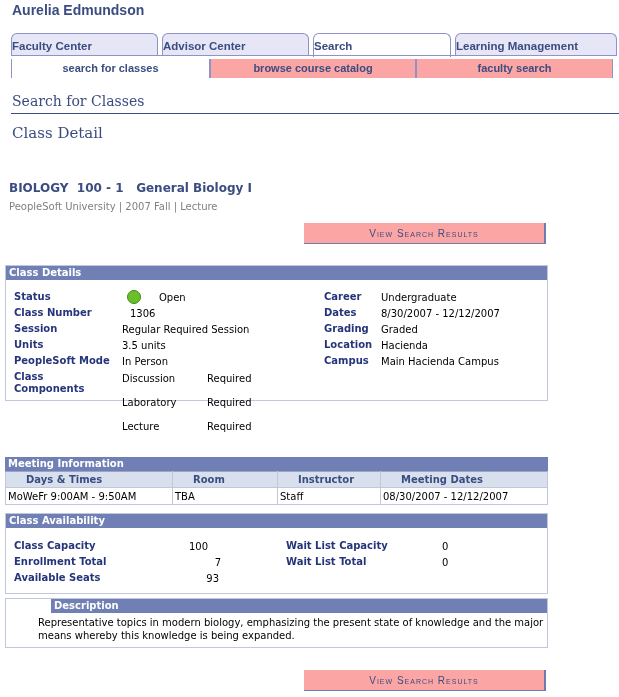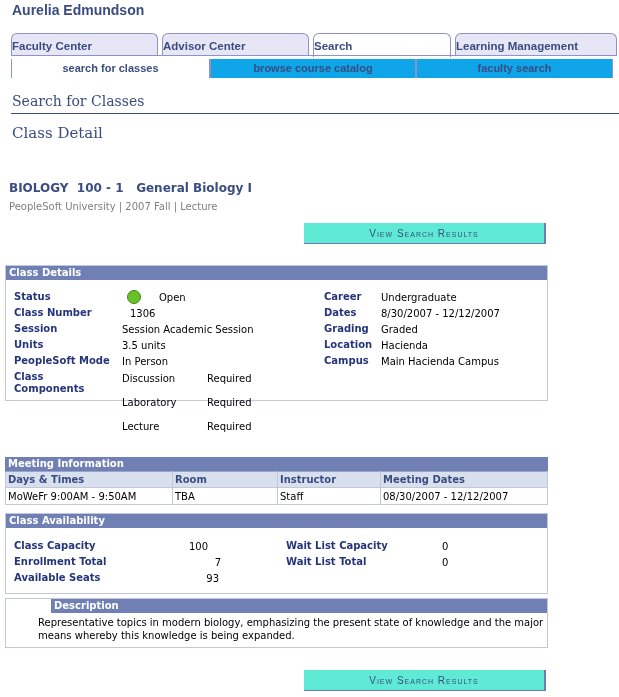--- a/index.html
+++ b/index.html
@@ -28,21 +28,21 @@
     font-weight: bold; font-size: 11.5px; color: #3a4c80;
     text-align: left; line-height: 24px;
     cursor: pointer;
   }
   .tab.active { background: #ffffff; height: 24px; }
   .tab-baseline { position:absolute; left:11px; top:55px; width:606px; height:1px; background:#8e92c8; }
   
   .subtabs { position: absolute; left: 11px; top: 59px; height: 19px; width: 604px; }
   .subtab {
     position: absolute; top: 0; height: 19px;
-    background: #0ea5e9;
+    background: #fca5a5;
     border-left: 1px solid #8e92c8;
     font-family: "Liberation Sans", sans-serif;
     font-weight: bold; font-size: 11px; color: #3a4c80;
     text-align: center; line-height: 19px; cursor: pointer;
   }
   .subtab.active { background: #ffffff; }
   .subtab.last { border-right: 1px solid #8e92c8; }
   .page-title {
     position: absolute; left: 12px; top: 93px;
     font-family: "DejaVu Serif", serif; font-size: 14px; color: #3a4c80;
@@ -56,21 +56,21 @@
     position: absolute; left: 9px; top: 181px;
     font-family: "DejaVu Sans", sans-serif; font-weight: bold; font-size: 12px; color: #3a4c80;
     white-space: pre;
   }
   .course-meta {
     position: absolute; left: 9px; top: 201px;
     font-size: 10px; color: #808080;
   }
   .btn {
     position: absolute; left: 304px; width: 242px; height: 21px;
-    background: #5eead4;
+    background: #fca5a5;
     border-right: 2px solid #6e7cae; border-bottom: 1px solid #6e7cae;
     font-family: "Liberation Sans", sans-serif; font-size: 10px; color: #3a4c80;
     font-variant: small-caps; letter-spacing: 1px;
     text-align: center; line-height: 21px; cursor: pointer;
   }
   .panel {
     position: absolute; left: 5px; width: 543px;
     border: 1px solid #c2c7db;
   }
   .panel-head {
@@ -82,21 +82,21 @@
   .status-dot {
     position: absolute; width: 14px; height: 14px; border-radius: 50%;
     background: #6bbf2a; border: 1px solid #3f8a10;
   }
   table.grid {
     border-collapse: collapse; width: 100%;
     font-size: 10px;
   }
   table.grid th {
     background: #d8e0ee; color: #3a4c80; text-align: left; font-weight: bold;
-    border: 1px solid #c2c7db; border-top: 1px solid #9aa4c8; height: 16px; padding: 0 2px;
+    border: 1px solid #c2c7db; border-top: 1px solid #9aa4c8; height: 16px; padding: 0 20px;
   }
   table.grid td {
     border: 1px solid #c2c7db; height: 17px; padding: 0 2px; color: #000;
   }
   .desc-text {
     position: absolute; left: 32px; top: 17px; width: 510px;
     font-size: 10px; line-height: 13px; color: #000;
   }
 </style>
 </head>
@@ -131,21 +131,21 @@
   <div class="panel-head">Class Details</div>
   <div style="position:relative;">
     <div class="lbl" style="left:8px;top:11px;">Status</div>
     <div class="status-dot" style="left:121px;top:10px;"></div>
     <div class="val" style="left:153px;top:12px;">Open</div>
 
     <div class="lbl" style="left:8px;top:27px;">Class Number</div>
     <div class="val" style="left:124px;top:28px;">1306</div>
 
     <div class="lbl" style="left:8px;top:43px;">Session</div>
-    <div class="val" style="left:116px;top:44px;">Session Academic Session</div>
+    <div class="val" style="left:116px;top:44px;">Regular Required Session</div>
 
     <div class="lbl" style="left:8px;top:59px;">Units</div>
     <div class="val" style="left:116px;top:60px;">3.5 units</div>
 
     <div class="lbl" style="left:8px;top:75px;">PeopleSoft Mode</div>
     <div class="val" style="left:116px;top:76px;">In Person</div>
 
     <div class="lbl" style="left:8px;top:91px;width:80px;">Class Components</div>
 
     <div class="val" style="left:116px;top:93px;">Discussion</div>

